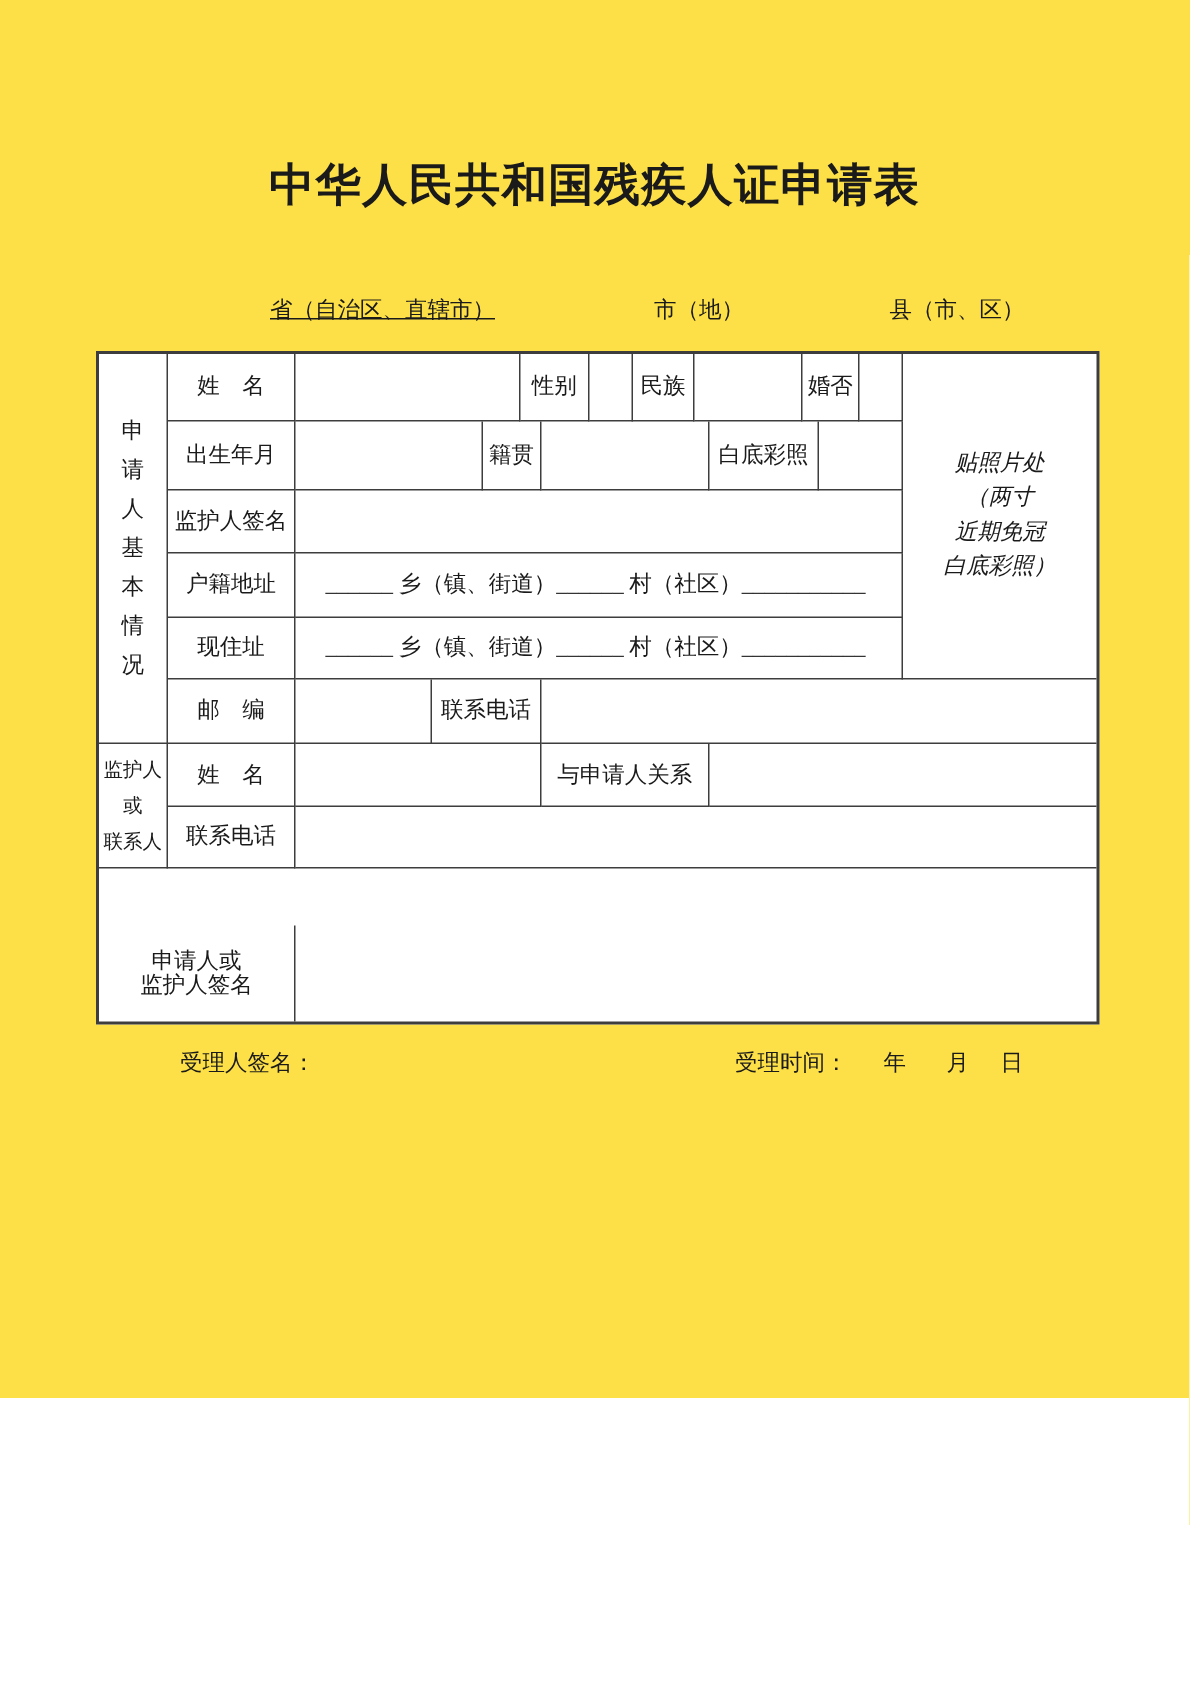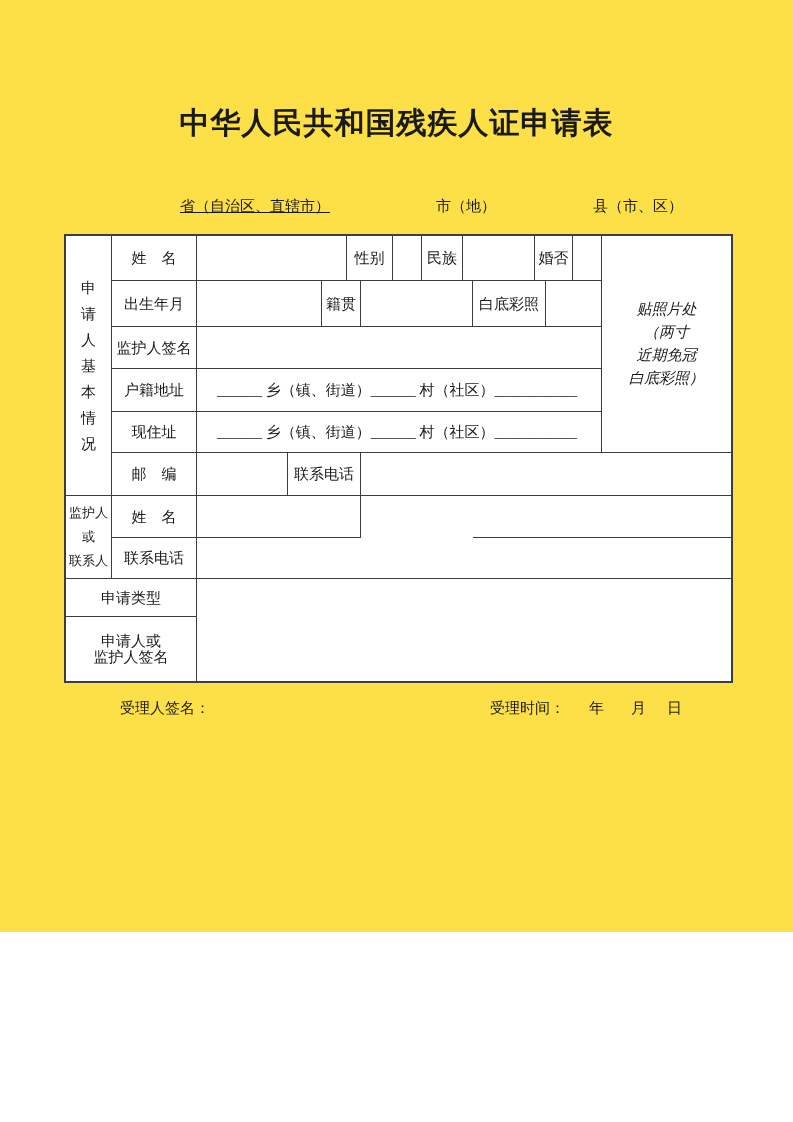--- a/index.html
+++ b/index.html
@@ -120,26 +120,26 @@
     <div class="cell" style="grid-area:6/3/7/4"></div>
     <div class="cell" style="grid-area:6/4/7/7">联系电话</div>
     <div class="cell no-br" style="grid-area:6/7/7/16"></div>
 
     <div class="cell v-label-small" style="grid-area:7/1/9/2">监护人
 或
 联系人</div>
 
     <div class="cell" style="grid-area:7/2/8/3">姓　名</div>
     <div class="cell" style="grid-area:7/3/8/7"></div>
+    <div class="cell" style="grid-area:7/7/8/11">与申请人关系</div>
     <div class="cell no-br" style="grid-area:7/11/8/16"></div>
 
     <div class="cell" style="grid-area:8/2/9/3">联系电话</div>
     <div class="cell no-br" style="grid-area:8/3/9/16"></div>
 
-    <div class="cell" style="grid-area:9/1/10/3">申请类型</div>
 
     <div class="cell no-bb two-line" style="grid-area:10/1/11/3">申请人或
 监护人签名</div>
     <div class="cell no-br no-bb" style="grid-area:10/3/11/16"></div>
 
   </div>
 
   <div class="footer">
     <span class="acceptor-sign">受理人签名：</span>
     <span class="accept-time">受理时间：</span>

